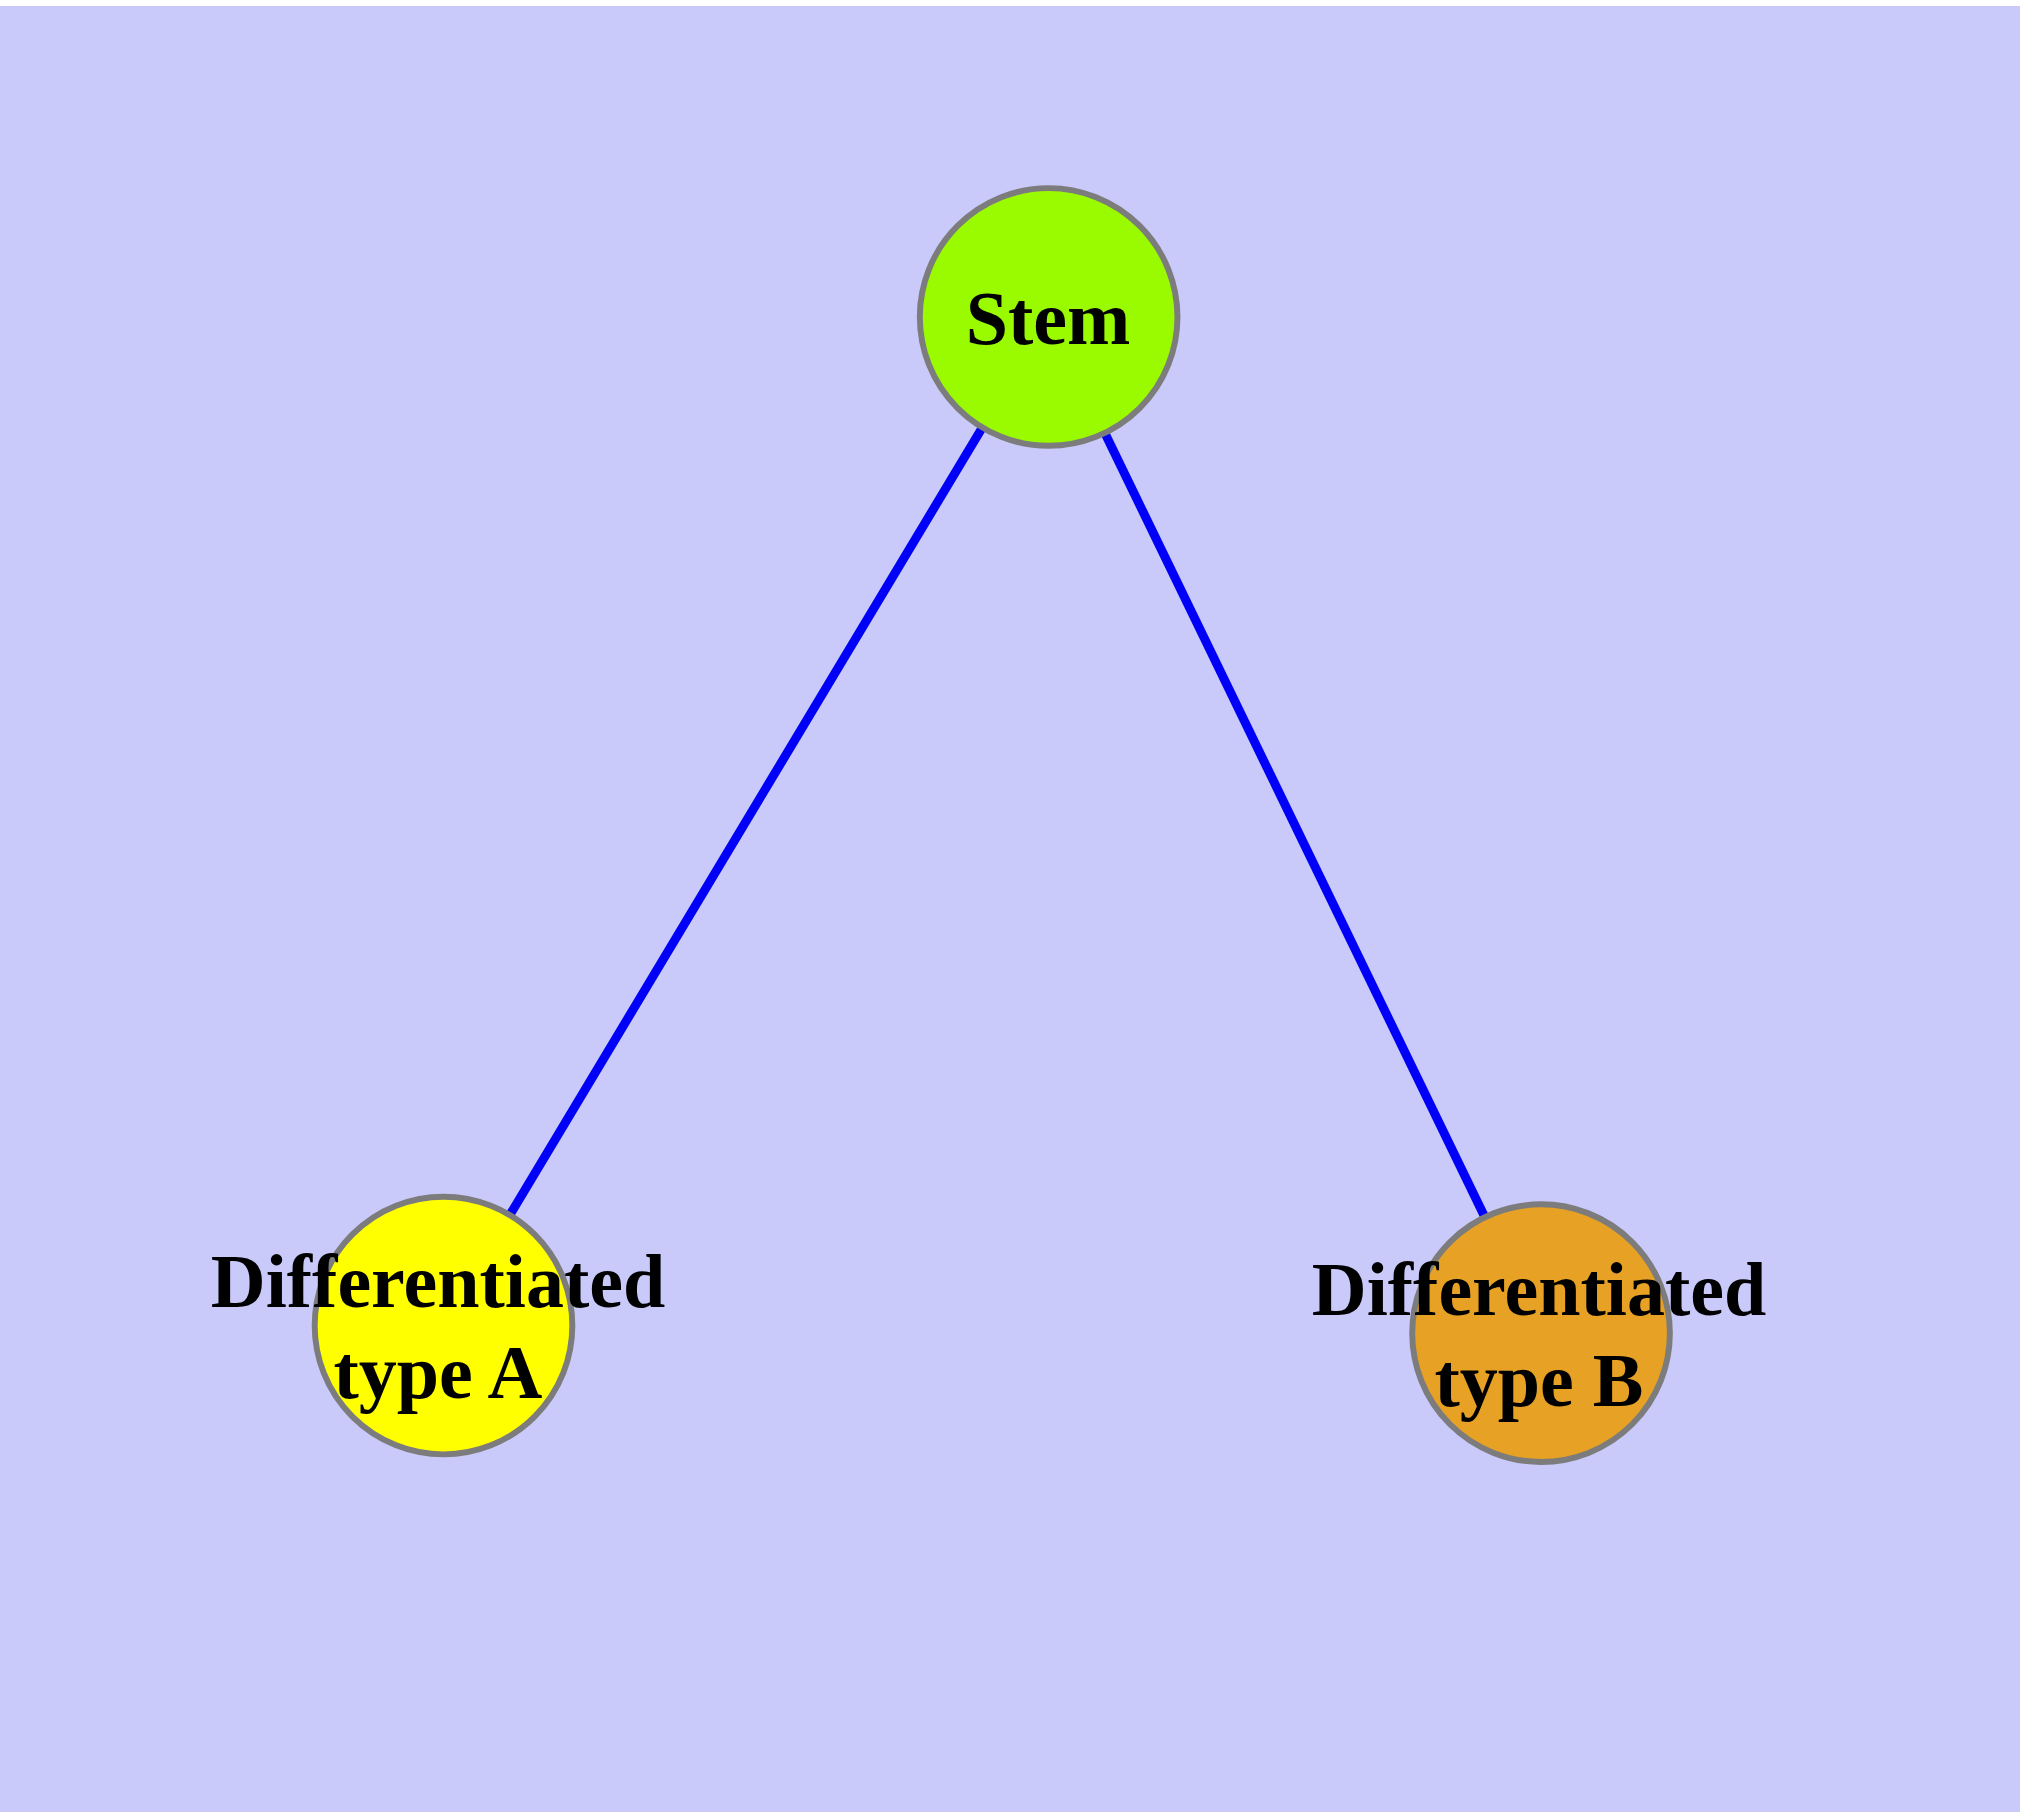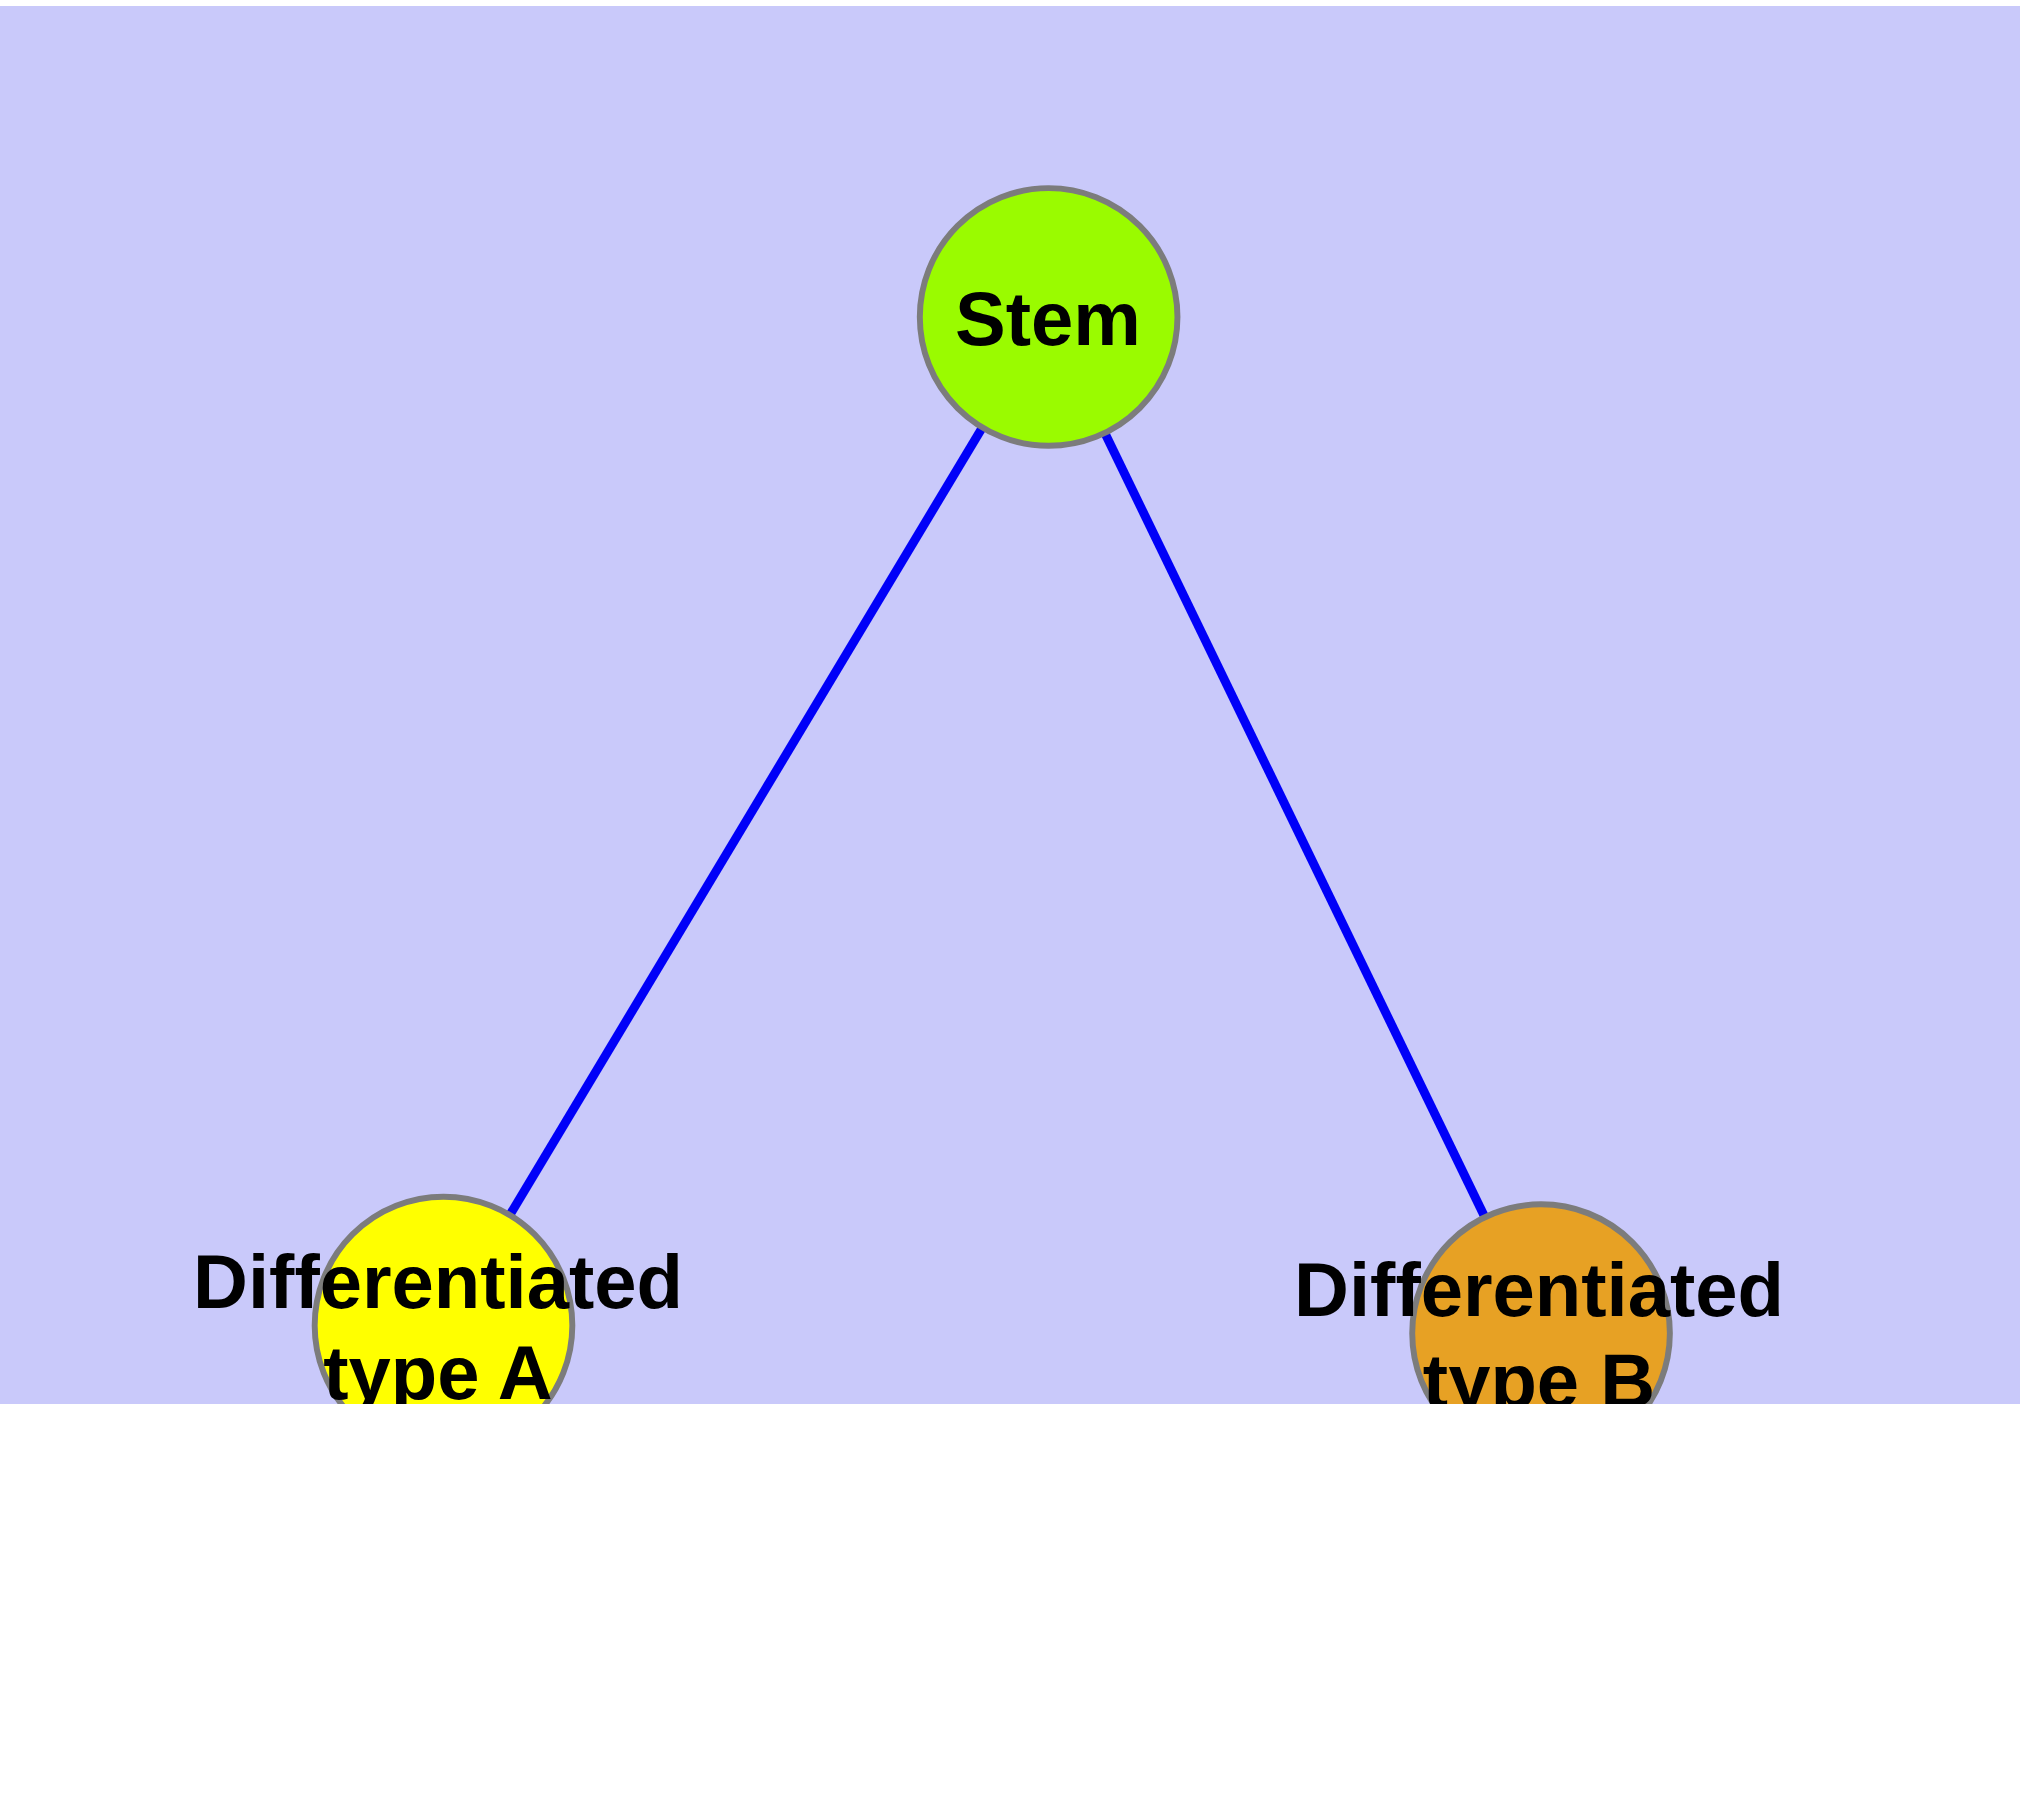--- a/index.html
+++ b/index.html
@@ -7,24 +7,24 @@
     --page:#ffffff;
     --edge:#0000f8;
     --node-border:#7c7c7c;
     --label:#000000;
   }
   *{margin:0;padding:0;box-sizing:border-box;}
   html,body{background:var(--page);}
   .stage{
     position:relative;
     width:2021px;
-    height:1404px;
+    height:1812px;
     background:var(--page);
     overflow:hidden;
-    font-family:Liberation Sans, sans-serif;
+    font-family:Liberation Serif, serif;
   }
   .canvas{
     position:absolute;
     left:0;
     top:6px;
     width:2021px;
     height:1806px;
     background:var(--background);
   }
   .graph-svg{

